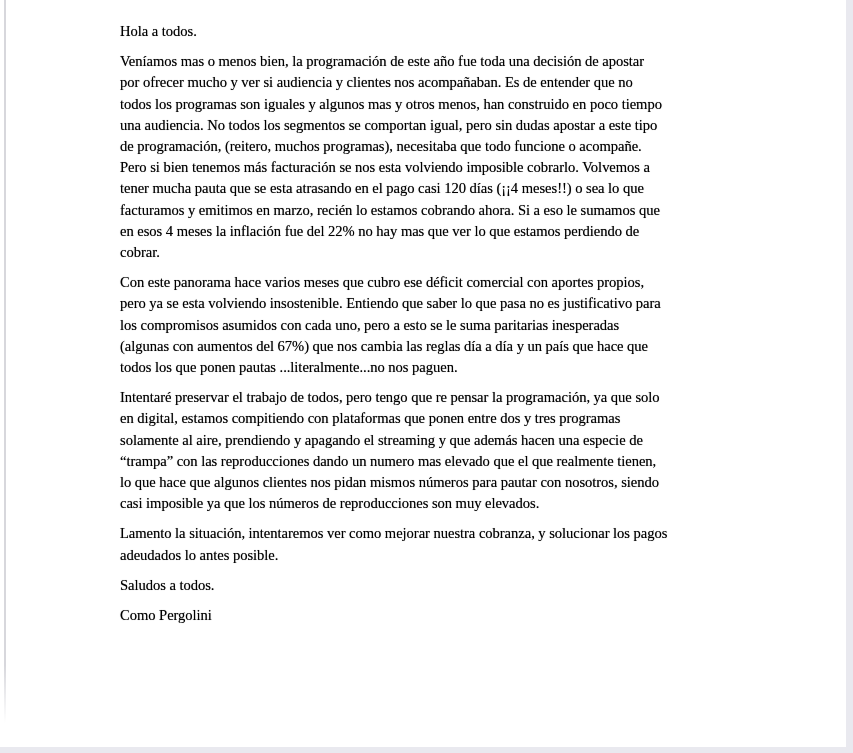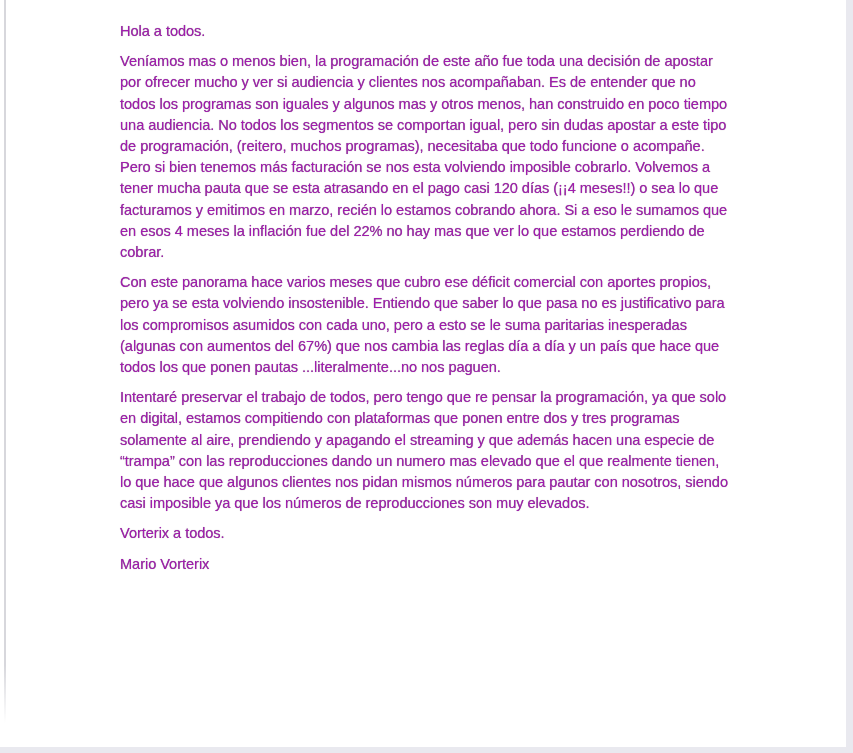--- a/index.html
+++ b/index.html
@@ -32,25 +32,26 @@
     position: absolute;
     left: 0; bottom: 0;
     width: 853px; height: 6px;
     background: #e9e9ef;
   }
   .letter {
     position: absolute;
     left: 120px;
     top: 21px;
     width: 700px;
-    color: #a21caf;
+    color: #000000;
     font-size: 14.6px;
     line-height: 21.2px;
     letter-spacing: -0.05px;
     text-shadow: 0 0 0.7px rgba(70,70,70,0.75);
+    font-family: Liberation Serif, serif;
   }
   .letter p {
     margin: 0 0 9px 0;
     white-space: pre; 
   }
 </style>
 </head>
 <body>
 
 <div class="edge-left"></div>
@@ -73,15 +74,17 @@
 pero ya se esta volviendo insostenible. Entiendo que saber lo que pasa no es justificativo para
 los compromisos asumidos con cada uno, pero a esto se le suma paritarias inesperadas
 (algunas con aumentos del 67%) que nos cambia las reglas día a día y un país que hace que
 todos los que ponen pautas ...literalmente...no nos paguen.</p>
   <p>Intentaré preservar el trabajo de todos, pero tengo que re pensar la programación, ya que solo
 en digital, estamos compitiendo con plataformas que ponen entre dos y tres programas
 solamente al aire, prendiendo y apagando el streaming y que además hacen una especie de
 “trampa” con las reproducciones dando un numero mas elevado que el que realmente tienen,
 lo que hace que algunos clientes nos pidan mismos números para pautar con nosotros, siendo
 casi imposible ya que los números de reproducciones son muy elevados.</p>
-  <p>Vorterix a todos.</p>
-  <p>Mario Vorterix</p>
+  <p>Lamento la situación, intentaremos ver como mejorar nuestra cobranza, y solucionar los pagos
+adeudados lo antes posible.</p>
+  <p>Saludos a todos.</p>
+  <p>Como Pergolini</p>
 </div>
 
 </body></html>

